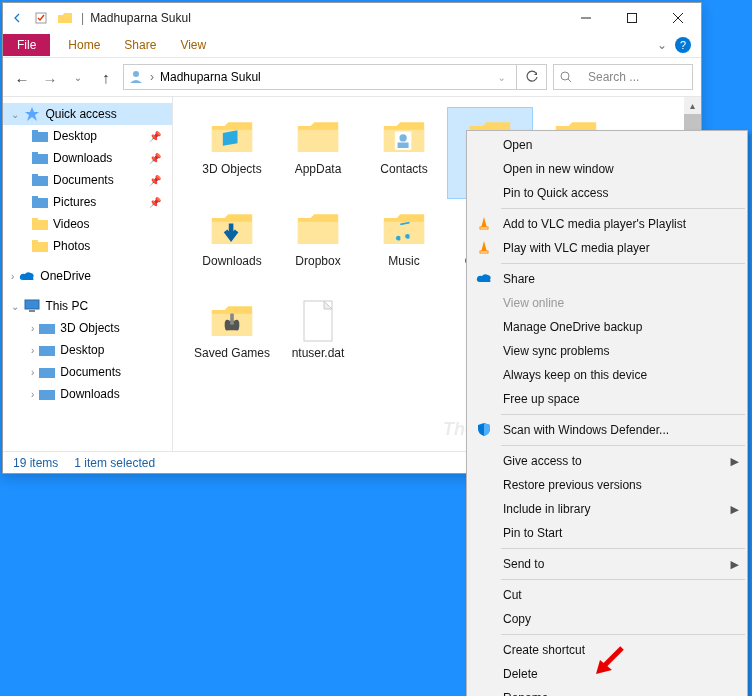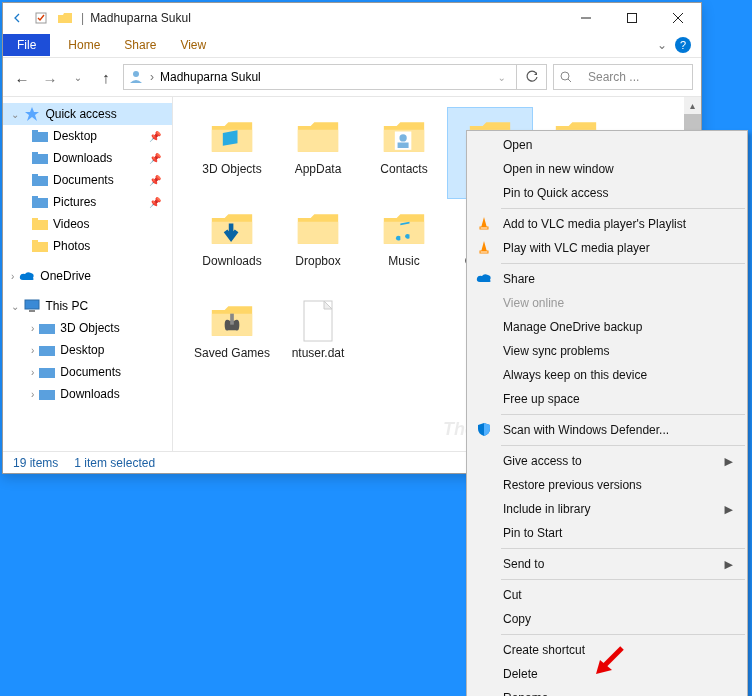--- a/index.html
+++ b/index.html
@@ -3,21 +3,21 @@
 <meta charset="utf-8">
 <style>
 * { box-sizing: border-box; margin: 0; padding: 0; }
 body { font-family: "Segoe UI", Tahoma, sans-serif; font-size: 12px; background: #1e90ff; width: 752px; height: 696px; position: relative; overflow: hidden; }
 .window { background: #fff; width: 700px; height: 472px; position: absolute; top: 2px; left: 2px; border: 1px solid #999; box-shadow: 0 4px 12px rgba(0,0,0,0.18); }
 .titlebar { height: 30px; background: #fff; display: flex; align-items: center; padding-left: 4px; }
 .tb-space { flex: 1; }
 .tb-btn { width: 46px; height: 30px; display: flex; align-items: center; justify-content: center; color: #333; }
 .tb-ico { width: 20px; display: flex; justify-content: center; margin-right: 4px; }
 .ribbon { height: 25px; background: #fff; border-bottom: 1px solid #e6e6e6; display: flex; align-items: center; }
-.ribbon-file { background: #1d4ed8; color: #fff; padding: 4px 14px; font-size: 12px; margin-right: 6px; }
+.ribbon-file { background: #be185d; color: #fff; padding: 4px 14px; font-size: 12px; margin-right: 6px; }
 .ribbon-tab { padding: 4px 12px; color: #a16207; }
 .ribbon-spacer { flex: 1; }
 .help-ico { width: 16px; height: 16px; border-radius: 8px; background: #0078d7; color: #fff; text-align: center; font-size: 11px; line-height: 16px; margin-right: 10px; }
 .addrbar { height: 38px; display: flex; align-items: center; padding: 4px 8px; gap: 6px; }
 .nav-arrow { color: #777; width: 22px; text-align: center; font-size: 15px; }
 .nav-arrow.enabled { color: #333; }
 .addr-box { flex: 1; border: 1px solid #ccc; height: 26px; display: flex; align-items: center; padding: 0 4px; gap: 6px; }
 .refresh-box { border: 1px solid #ccc; border-left: 0; width: 30px; height: 26px; display: flex; align-items: center; justify-content: center; color: #555; margin-left:-6px; }
 .search-box { border: 1px solid #ccc; width: 140px; height: 26px; display: flex; align-items: center; padding: 0 6px; color: #888; gap: 16px; }
 .body { display: flex; height: calc(100% - 30px - 25px - 38px - 22px); border-top: 1px solid #e6e6e6; }
@@ -32,21 +32,21 @@
 .grid { display: flex; flex-wrap: wrap; gap: 0; align-content: flex-start; }
 .item { width: 86px; height: 92px; text-align: center; padding-top: 4px; border: 1px solid transparent; }
 .item.sel { background: #cce8ff; border-color: #99d1ff; }
 .item .ficon { height: 50px; display: flex; align-items: center; justify-content: center; }
 .item .lbl { font-size: 12px; color: #222; line-height: 14px; padding: 0 2px; }
 .statusbar { height: 22px; border-top: 1px solid #e6e6e6; display: flex; align-items: center; padding: 0 10px; gap: 16px; color: #1d61a4; font-size: 12px; }
 .scrollbar { position: absolute; right: 0; top: 0; bottom: 0; width: 17px; background: #f0f0f0; }
 .scroll-arrow { height: 17px; background: #f0f0f0; color: #666; text-align: center; font-size: 10px; line-height: 17px; }
 .scroll-thumb { height: 60px; background: #c2c2c2; }
 .ctxmenu { position: absolute; left: 466px; top: 130px; width: 282px; background: #f2f2f2; border: 1px solid #b6b6b6; box-shadow: 3px 3px 4px rgba(0,0,0,0.25); padding: 2px 0; z-index: 50; }
-.ctx-item { height: 24px; display: flex; align-items: center; padding-left: 36px; padding-right: 14px; color: #111; position: relative; }
+.ctx-item { height: 24px; display: flex; align-items: center; padding-left: 36px; padding-right: 8px; color: #111; position: relative; }
 .ctx-item .ci-ico { position: absolute; left: 8px; width: 18px; text-align: center; }
 .ctx-item .arrow { margin-left: auto; color: #555; font-size: 11px; }
 .ctx-sep { height: 1px; background: #d4d4d4; margin: 3px 2px 3px 34px; }
 .folder-svg { width: 44px; height: 38px; }
 .red-arrow { position: absolute; left: 592px; top: 642px; z-index: 100; }
 .chev { color:#aaa; font-size:10px; margin-left:auto; margin-right:6px; }
 .watermark { position: absolute; left: 270px; top: 322px; color: rgba(0,0,0,0.08); font-size: 18px; font-style: italic; font-weight: 600; pointer-events:none; }
 </style>
 </head>
 <body>

